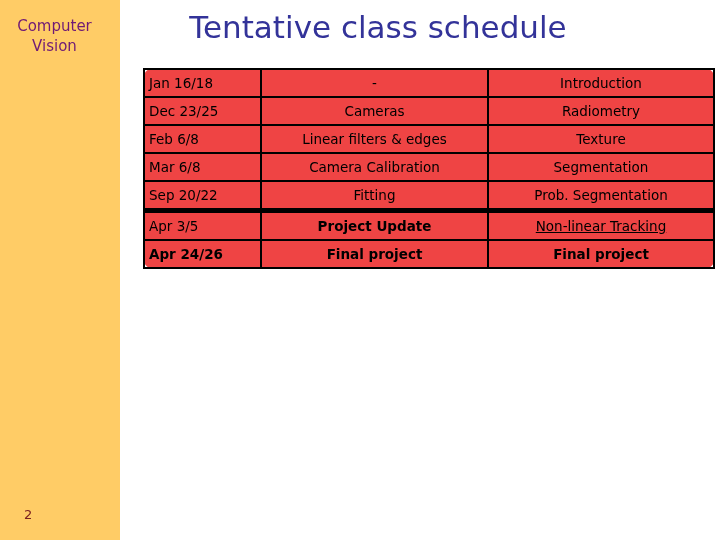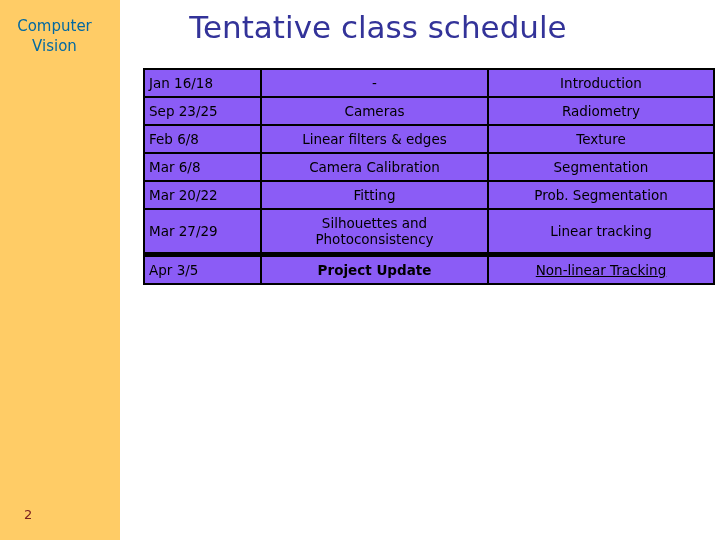--- a/index.html
+++ b/index.html
@@ -24,21 +24,21 @@
     width: 120px;
     height: 540px;
     background: #ffcc66;
   }
   #sidebar-title {
     position: absolute;
     top: 16px;
     left: 0;
     width: 109px;
     text-align: center;
-    color: #0369a1;
+    color: #701a75;
     font-size: 15px;
     line-height: 20px;
     font-weight: normal;
   }
   #page-number {
     position: absolute;
     left: 24px;
     bottom: 18px;
     color: #7a2020;
     font-size: 13px;
@@ -63,21 +63,22 @@
   #schedule-wrap {
     position: absolute;
     left: 143px;
     top: 68px;
     width: 570px;
   }
   table.schedule {
     border-collapse: collapse;
     width: 570px;
     table-layout: fixed;
-    background: #8b5cf6;
+    background: #ef4444;
+    border-radius: 11px;
   }
   table.schedule col.c-date  { width: 117px; }
   table.schedule col.c-tue   { width: 227px; }
   table.schedule col.c-thu   { width: 226px; }
 
   table.schedule td {
     border: 2px solid #000000;
     font-size: 13.5px;
     line-height: 16px;
     padding: 5px 4px;
@@ -128,21 +129,21 @@
     </colgroup>
     <tbody>
 
       <tr>
         <td class="date">Jan 16/18</td>
         <td class="cell">-</td>
         <td class="cell">Introduction</td>
       </tr>
 
       <tr>
-        <td class="date">Sep 23/25</td>
+        <td class="date">Dec 23/25</td>
         <td class="cell">Cameras</td>
         <td class="cell">Radiometry</td>
       </tr>
 
 
       <tr>
         <td class="date">Feb 6/8</td>
         <td class="cell">Linear filters &amp; edges</td>
         <td class="cell">Texture</td>
       </tr>
@@ -151,38 +152,35 @@
 
 
       <tr>
         <td class="date">Mar 6/8</td>
         <td class="cell">Camera Calibration</td>
         <td class="cell">Segmentation</td>
       </tr>
 
 
       <tr>
-        <td class="date">Mar 20/22</td>
+        <td class="date">Sep 20/22</td>
         <td class="cell">Fitting</td>
         <td class="cell">Prob. Segmentation</td>
       </tr>
 
-      <tr>
-        <td class="date">Mar 27/29</td>
-        <td class="cell twoline">
-          <span>Silhouettes and</span><br>
-          <span>Photoconsistency</span>
-        </td>
-        <td class="cell">Linear tracking</td>
-      </tr>
 
       <tr class="section-break">
         <td class="date">Apr 3/5</td>
         <td class="cell b">Project Update</td>
         <td class="cell u"><span>Non-linear Tracking</span></td>
       </tr>
 
 
 
+      <tr class="bold-row">
+        <td class="date">Apr 24/26</td>
+        <td class="cell">Final project</td>
+        <td class="cell">Final project</td>
+      </tr>
 
     </tbody>
   </table>
 </div>
 
 </body></html>

